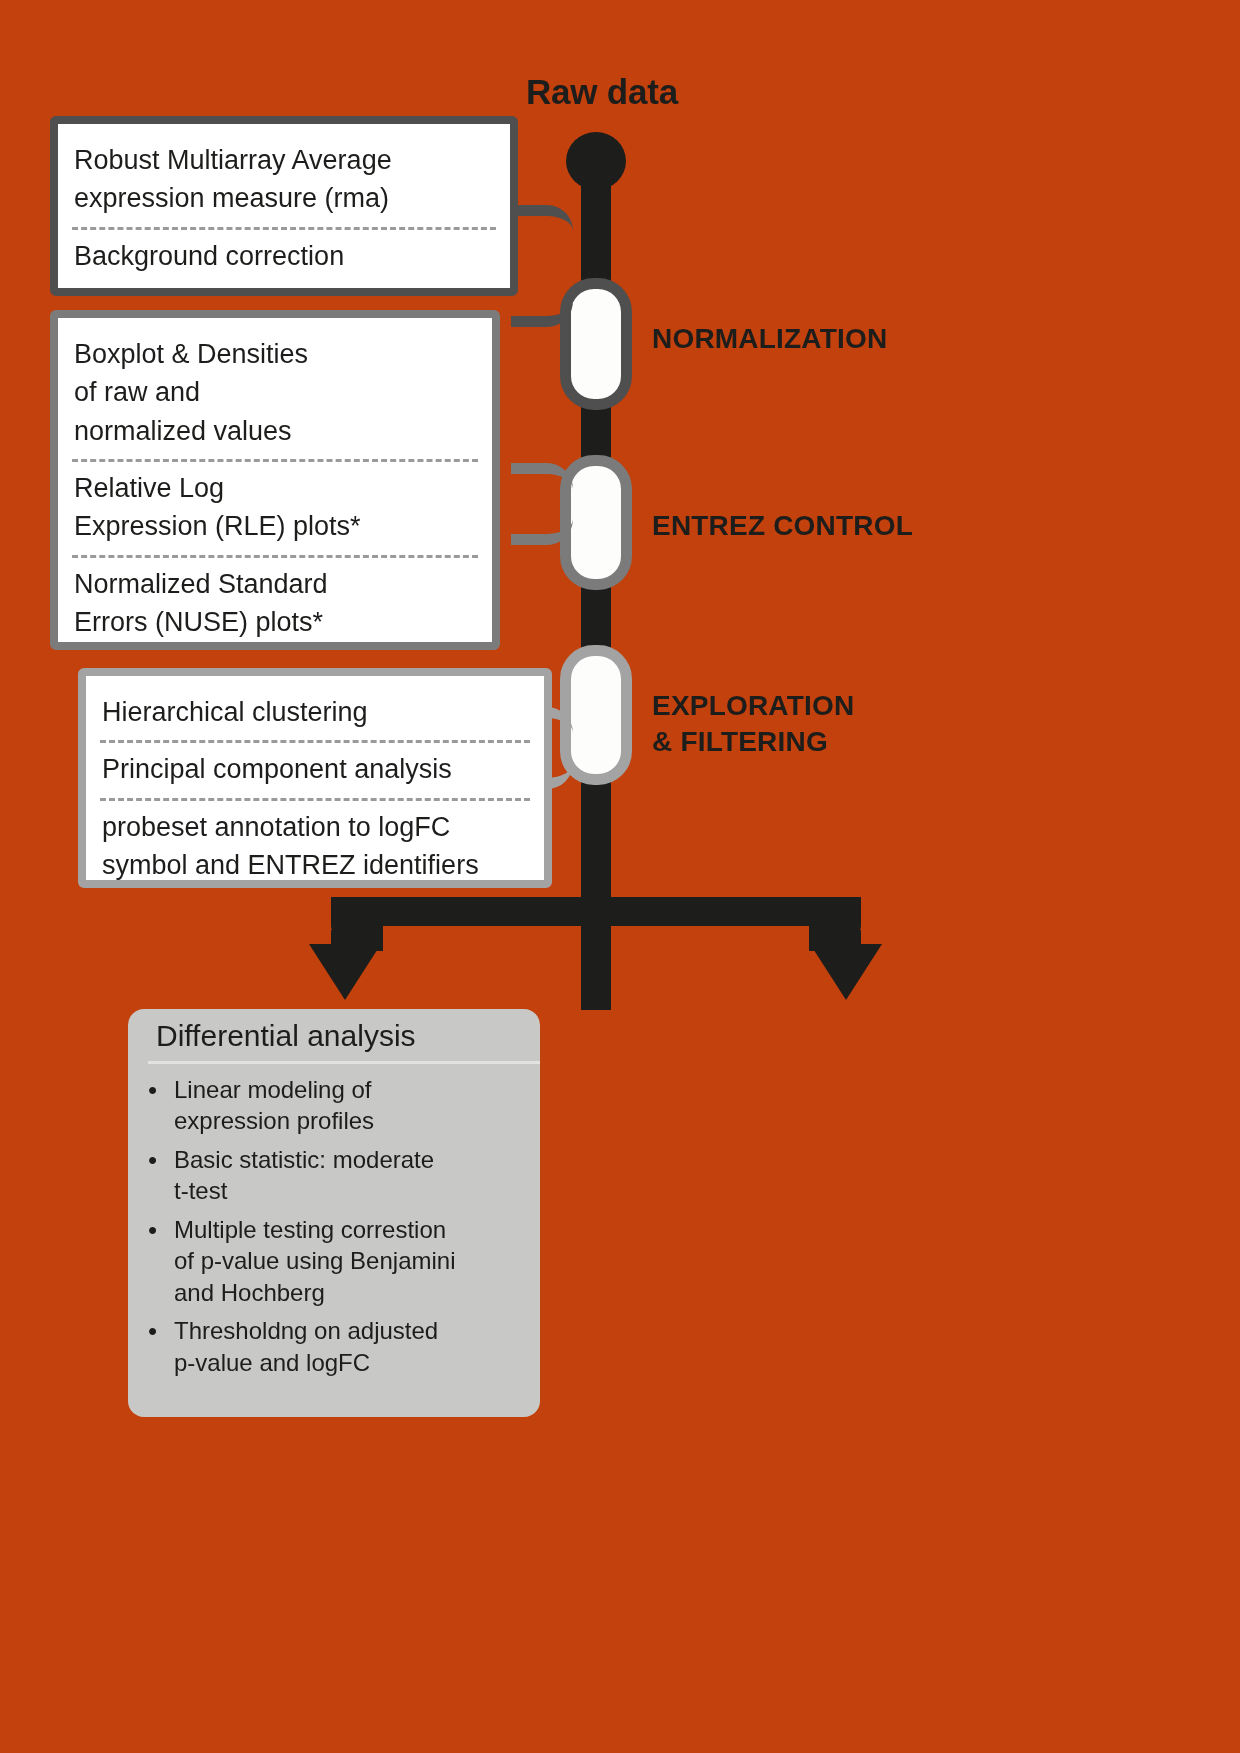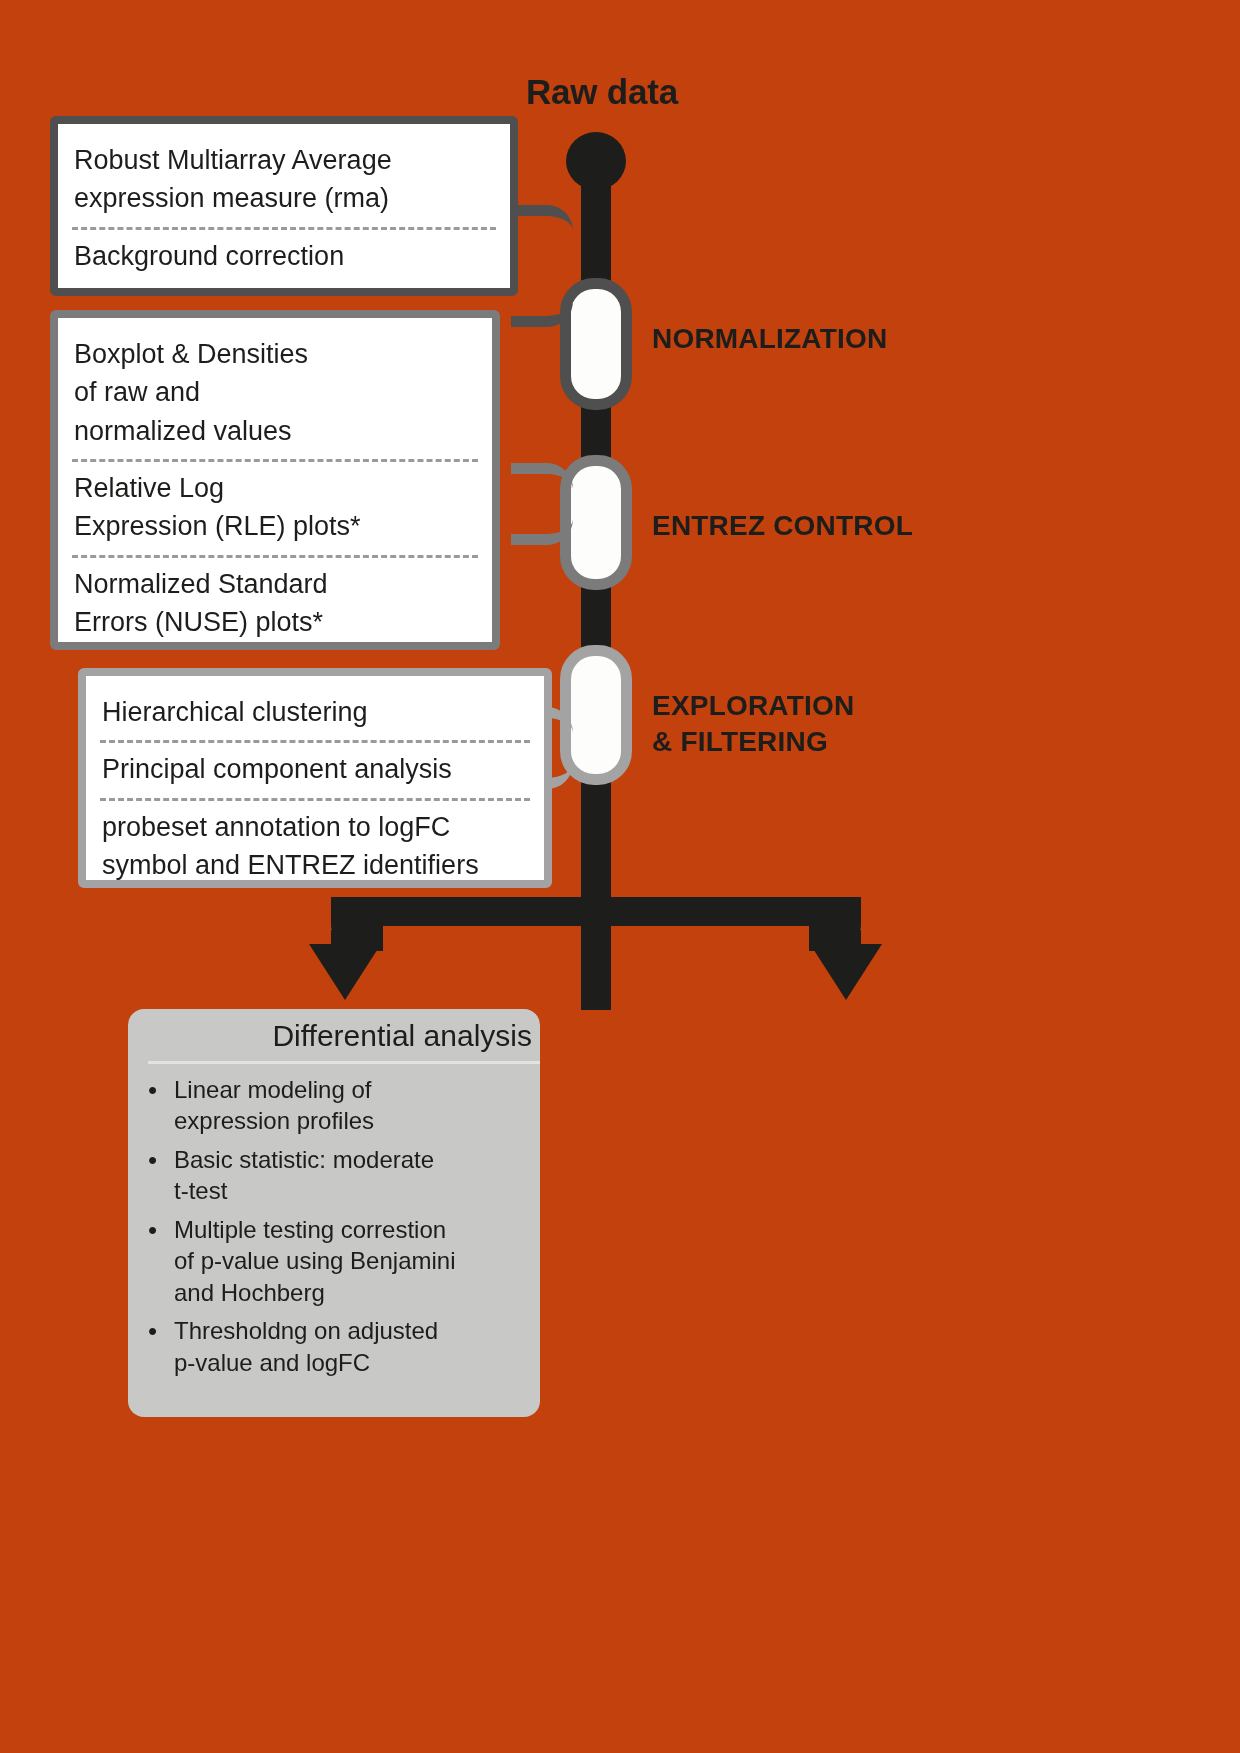--- a/index.html
+++ b/index.html
@@ -253,21 +253,21 @@
   }
   #box-geneset {
     left: 650px;
     top: 1009px;
     width: 412px;
     height: 288px;
   }
   .analysis-title {
     font-size: 30px;
     color: #1d1d1b;
-    text-align: right;
+    text-align: left;
     padding: 10px 8px 8px 8px;
     border-bottom: 3px solid #e2e2e0;
     margin-left: 20px;
   }
   .analysis-list {
     margin: 0;
     padding: 10px 16px 12px 46px;
     list-style: none;
   }
   .analysis-list li {

